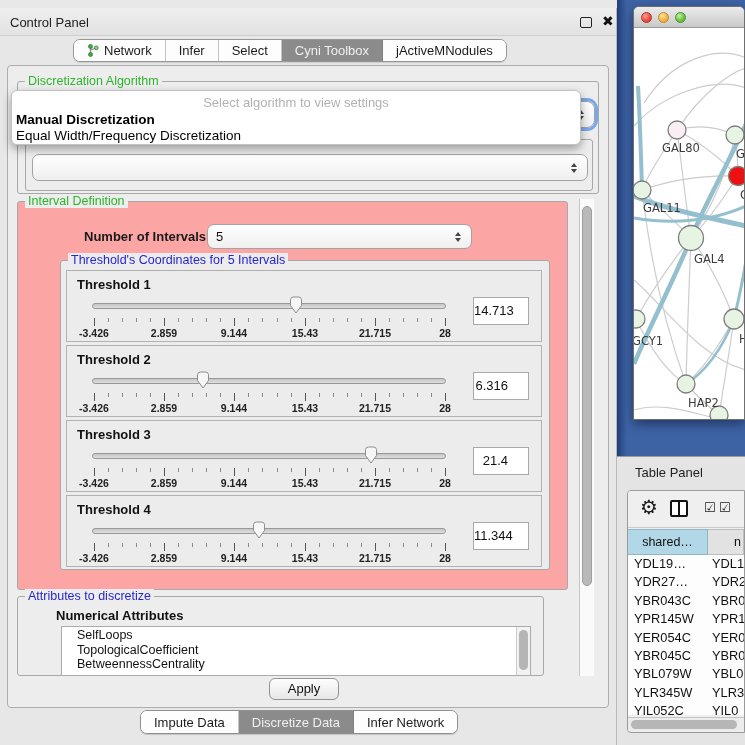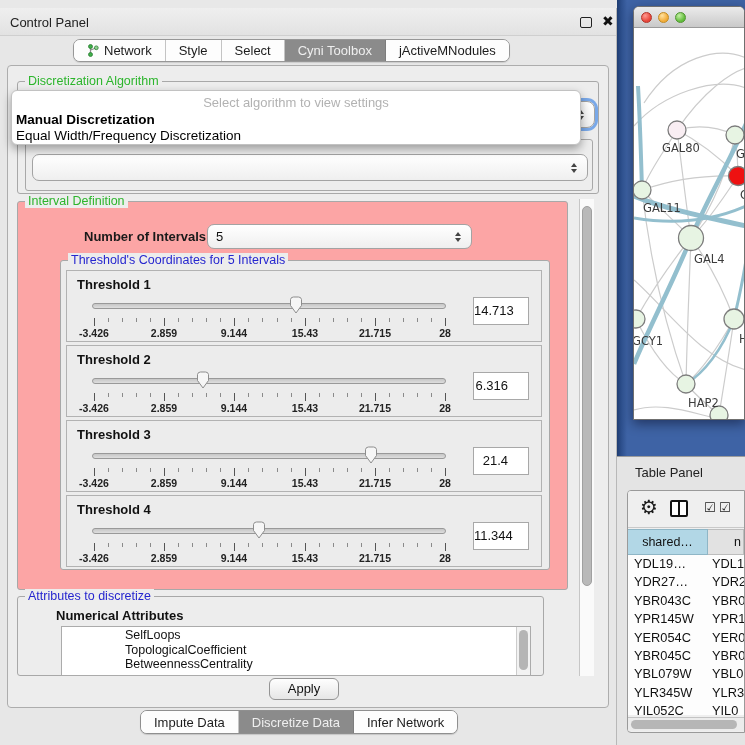--- a/index.html
+++ b/index.html
@@ -54,21 +54,21 @@
      background-image:repeating-linear-gradient(90deg,#8a8a8a 0 1px,transparent 1px 14.04px); }
   .ticks-major { position:absolute; left:27px; top:47px; width:352px; height:8px;
      background-image:repeating-linear-gradient(90deg,#555 0 1px,transparent 1px 70.2px); }
   .tick-labels { position:absolute; left:27px; top:56px; width:352px; height:12px; }
   .tick-labels span { position:absolute; transform:translateX(-50%); font-size:10.5px; font-weight:bold; color:#222; white-space:nowrap; }
   .value-box { position:absolute; left:406px; top:26px; width:56px; height:28px; background:#fff; border:1px solid #a8a8a8; font-size:13px; text-align:right; line-height:26px; padding-right:20px; color:#111; }
 
   
   .attr-subtitle { position:absolute; left:55px; top:597px; font-weight:bold; font-size:13px; color:#111; }
   .listbox { position:absolute; left:60px; top:615px; width:470px; height:50px; background:#fff; border:1px solid #ababab; overflow:hidden; }
-  .listbox .item { padding:1px 0 0 15px; font-size:12.5px; color:#111; height:14.5px;margin-left:48px; }
+  .listbox .item { padding:1px 0 0 15px; font-size:12.5px; color:#111; height:14.5px; }
   .list-vscroll { position:absolute; right:0; top:0; width:14px; height:100%; background:#f2f2f2; border-left:1px solid #ccc; }
   .list-vscroll .thumb { position:absolute; left:2px; top:3px; width:9px; height:40px; background:#b5b5b5; border-radius:5px; }
 
   
   .main-vscroll { position:absolute; left:571px; top:133px; width:15px; height:477px; background:#fafafa; border-left:1px solid #c6c6c6; }
   .main-vscroll .thumb { position:absolute; left:2px; top:7px; width:10px; height:380px; background:#b9b9b9; border-radius:6px; border:1px solid #a0a0a0; }
 
   .apply-btn { position:absolute; left:261px; top:612px; width:70px; height:22px; background:linear-gradient(#fefefe,#e6e6e6); border:1px solid #949494; border-radius:6px; font-size:13px; text-align:center; line-height:20px; color:#111; }
 
   
@@ -121,21 +121,21 @@
         <svg class="tab-net-icon" viewBox="0 0 12 13">
           <line x1="3.5" y1="2.5" x2="3.5" y2="10.5" stroke="#8a8a8a" stroke-width="1.2"></line>
           <line x1="3.5" y1="6" x2="9" y2="4" stroke="#8a8a8a" stroke-width="1.2"></line>
           <circle cx="3.5" cy="2.5" r="2" fill="#3fae49" stroke="#2c7d33" stroke-width="0.8"></circle>
           <circle cx="3.5" cy="10.5" r="2" fill="#3fae49" stroke="#2c7d33" stroke-width="0.8"></circle>
           <circle cx="9.3" cy="3.8" r="1.9" fill="#8fd08f" stroke="#2c7d33" stroke-width="0.8"></circle>
         </svg>
         <span>Network</span>
       </div>
       <div class="tab">
-          <span>Style</span>
+          <span>Infer</span>
         </div>
       <div class="tab">
           <span>Select</span>
         </div>
       <div class="tab selected">
           <span>Cyni Toolbox</span>
         </div>
       <div class="tab">
           <span>jActiveMNodules</span>
         </div>

